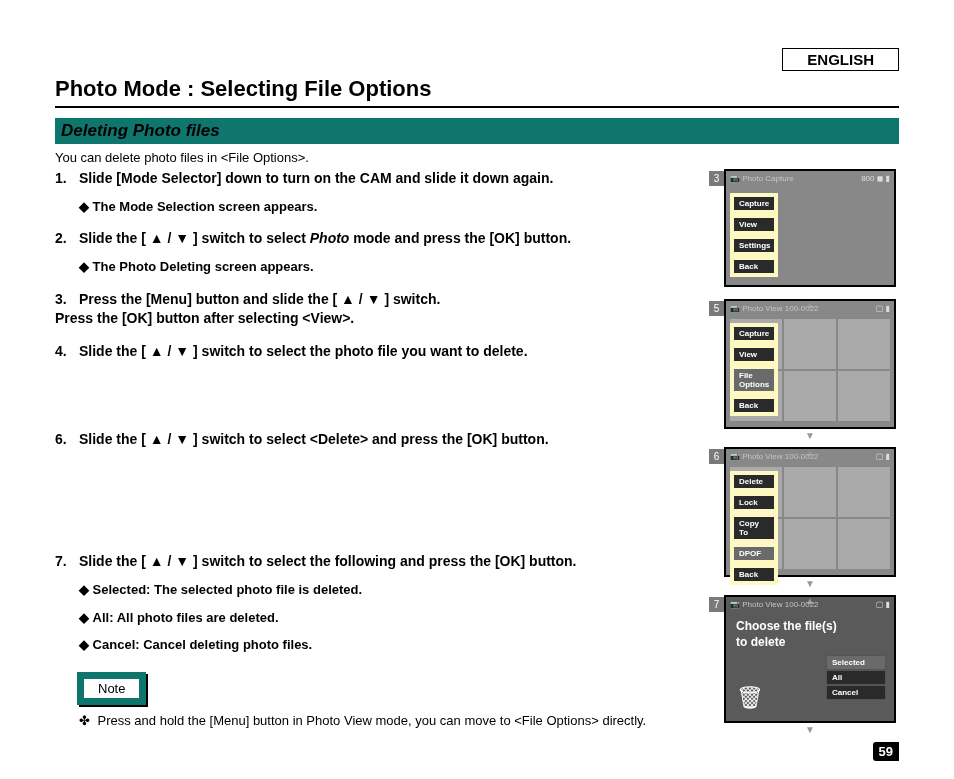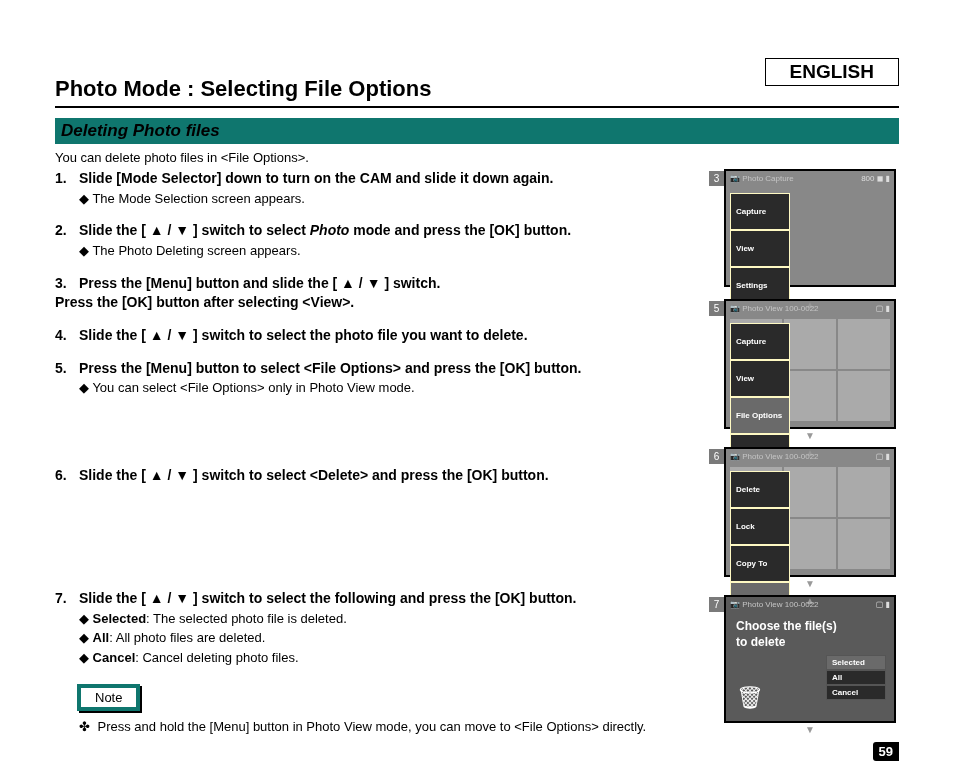--- a/index.html
+++ b/index.html
@@ -13,22 +13,21 @@
     padding: 40px 55px 30px 55px;
     font-size: 13px;
   }
   .lang-box {
     position: absolute;
     top: 48px;
     right: 55px;
     border: 1.5px solid #000;
     padding: 2px 24px;
     font-weight: bold;
-    font-size: 19px;
-    margin-top: 10px;
+    font-size: 15px;
   }
   .page-title {
     font-size: 22px;
     font-weight: bold;
     border-bottom: 2.5px solid #000;
     padding-bottom: 4px;
     margin-top: 36px;
     margin-bottom: 10px;
   }
   .section-heading {
@@ -59,28 +58,28 @@
   ol.steps > li .step-num {
     font-weight: bold;
     display: inline-block;
     width: 24px;
   }
   ol.steps > li .step-text { font-weight: bold; }
   ol.steps > li .step-text .ital { font-style: italic; }
   .sub {
     margin-left: 24px;
     font-size: 13px;
-    font-weight: normal;
-    margin-top: 2px;
+    font-weight: bold;
+    margin-top: 10px;
   }
   .sub::before { content: "◆ "; }
   .note-row { margin-top: 18px; }
   .note-box {
     display: inline-block;
-    border: 4px solid #0f766e;
+    border: 7px solid #0f766e;
     box-shadow: 2px 2px 0 #000;
     padding: 2px 14px;
     font-size: 13px;
     margin-left: 22px;
     margin-bottom: 8px;
   }
   .note-text { font-size: 13px; margin-left: 4px; }
   .note-text::before { content: "✤ "; margin-left: 20px; margin-right: 4px; }
 
   
@@ -121,23 +120,23 @@
     left: 4px;
     top: 22px;
     display: flex;
     flex-direction: column;
   }
   .screen .menu .item {
     background: #2a2a2a;
     color: #fff;
     font-size: 8px;
     font-weight: bold;
-    padding: 13px 5px;
-    border: 1px solid #fef9c3;
-    width: 60px;
+    padding: 2px 5px;
+    border: 4px solid #fef9c3;
+    width: 48px;
   }
   .screen .menu .item.sel { background: #6a6a6a; }
   .screen-grid {
     position: absolute;
     top: 18px; left: 4px; right: 4px; bottom: 6px;
     display: grid;
     grid-template-columns: repeat(3, 1fr);
     grid-template-rows: repeat(2, 1fr);
     gap: 2px;
   }
@@ -220,24 +219,20 @@
       </li>
       <li>
         <span class="step-num">2.</span><span class="step-text"><span>Slide the [ ▲ / ▼ ] switch to select </span><span class="ital">Photo</span><span> mode and press the [OK] button.</span></span>
         <div class="sub">The Photo Deleting screen appears.</div>
       </li>
       <li>
         <span class="step-num">3.</span><span class="step-text"><span>Press the [Menu] button and slide the [ ▲ / ▼ ] switch.</span><br><span>Press the [OK] button after selecting &lt;View&gt;.</span></span>
       </li>
       <li>
         <span class="step-num">4.</span><span class="step-text">Slide the [ ▲ / ▼ ] switch to select the photo file you want to delete.</span>
-      </li>
-      <li>
-        <span class="step-num">5.</span><span class="step-text">Press the [Menu] button to select &lt;File Options&gt; and press the [OK] button.</span>
-        <div class="sub">You can select &lt;File Options&gt; only in Photo View mode.</div>
       </li>
       <div class="gap-6"></div>
       <li>
         <span class="step-num">6.</span><span class="step-text">Slide the [ ▲ / ▼ ] switch to select &lt;Delete&gt; and press the [OK] button.</span>
       </li>
       <div class="gap-7"></div>
       <li>
         <span class="step-num">7.</span><span class="step-text">Slide the [ ▲ / ▼ ] switch to select the following and press the [OK] button.</span>
         <div class="sub"><b>Selected</b><span>: The selected photo file is deleted.</span></div>
         <div class="sub"><b>All</b><span>: All photo files are deleted.</span></div>

